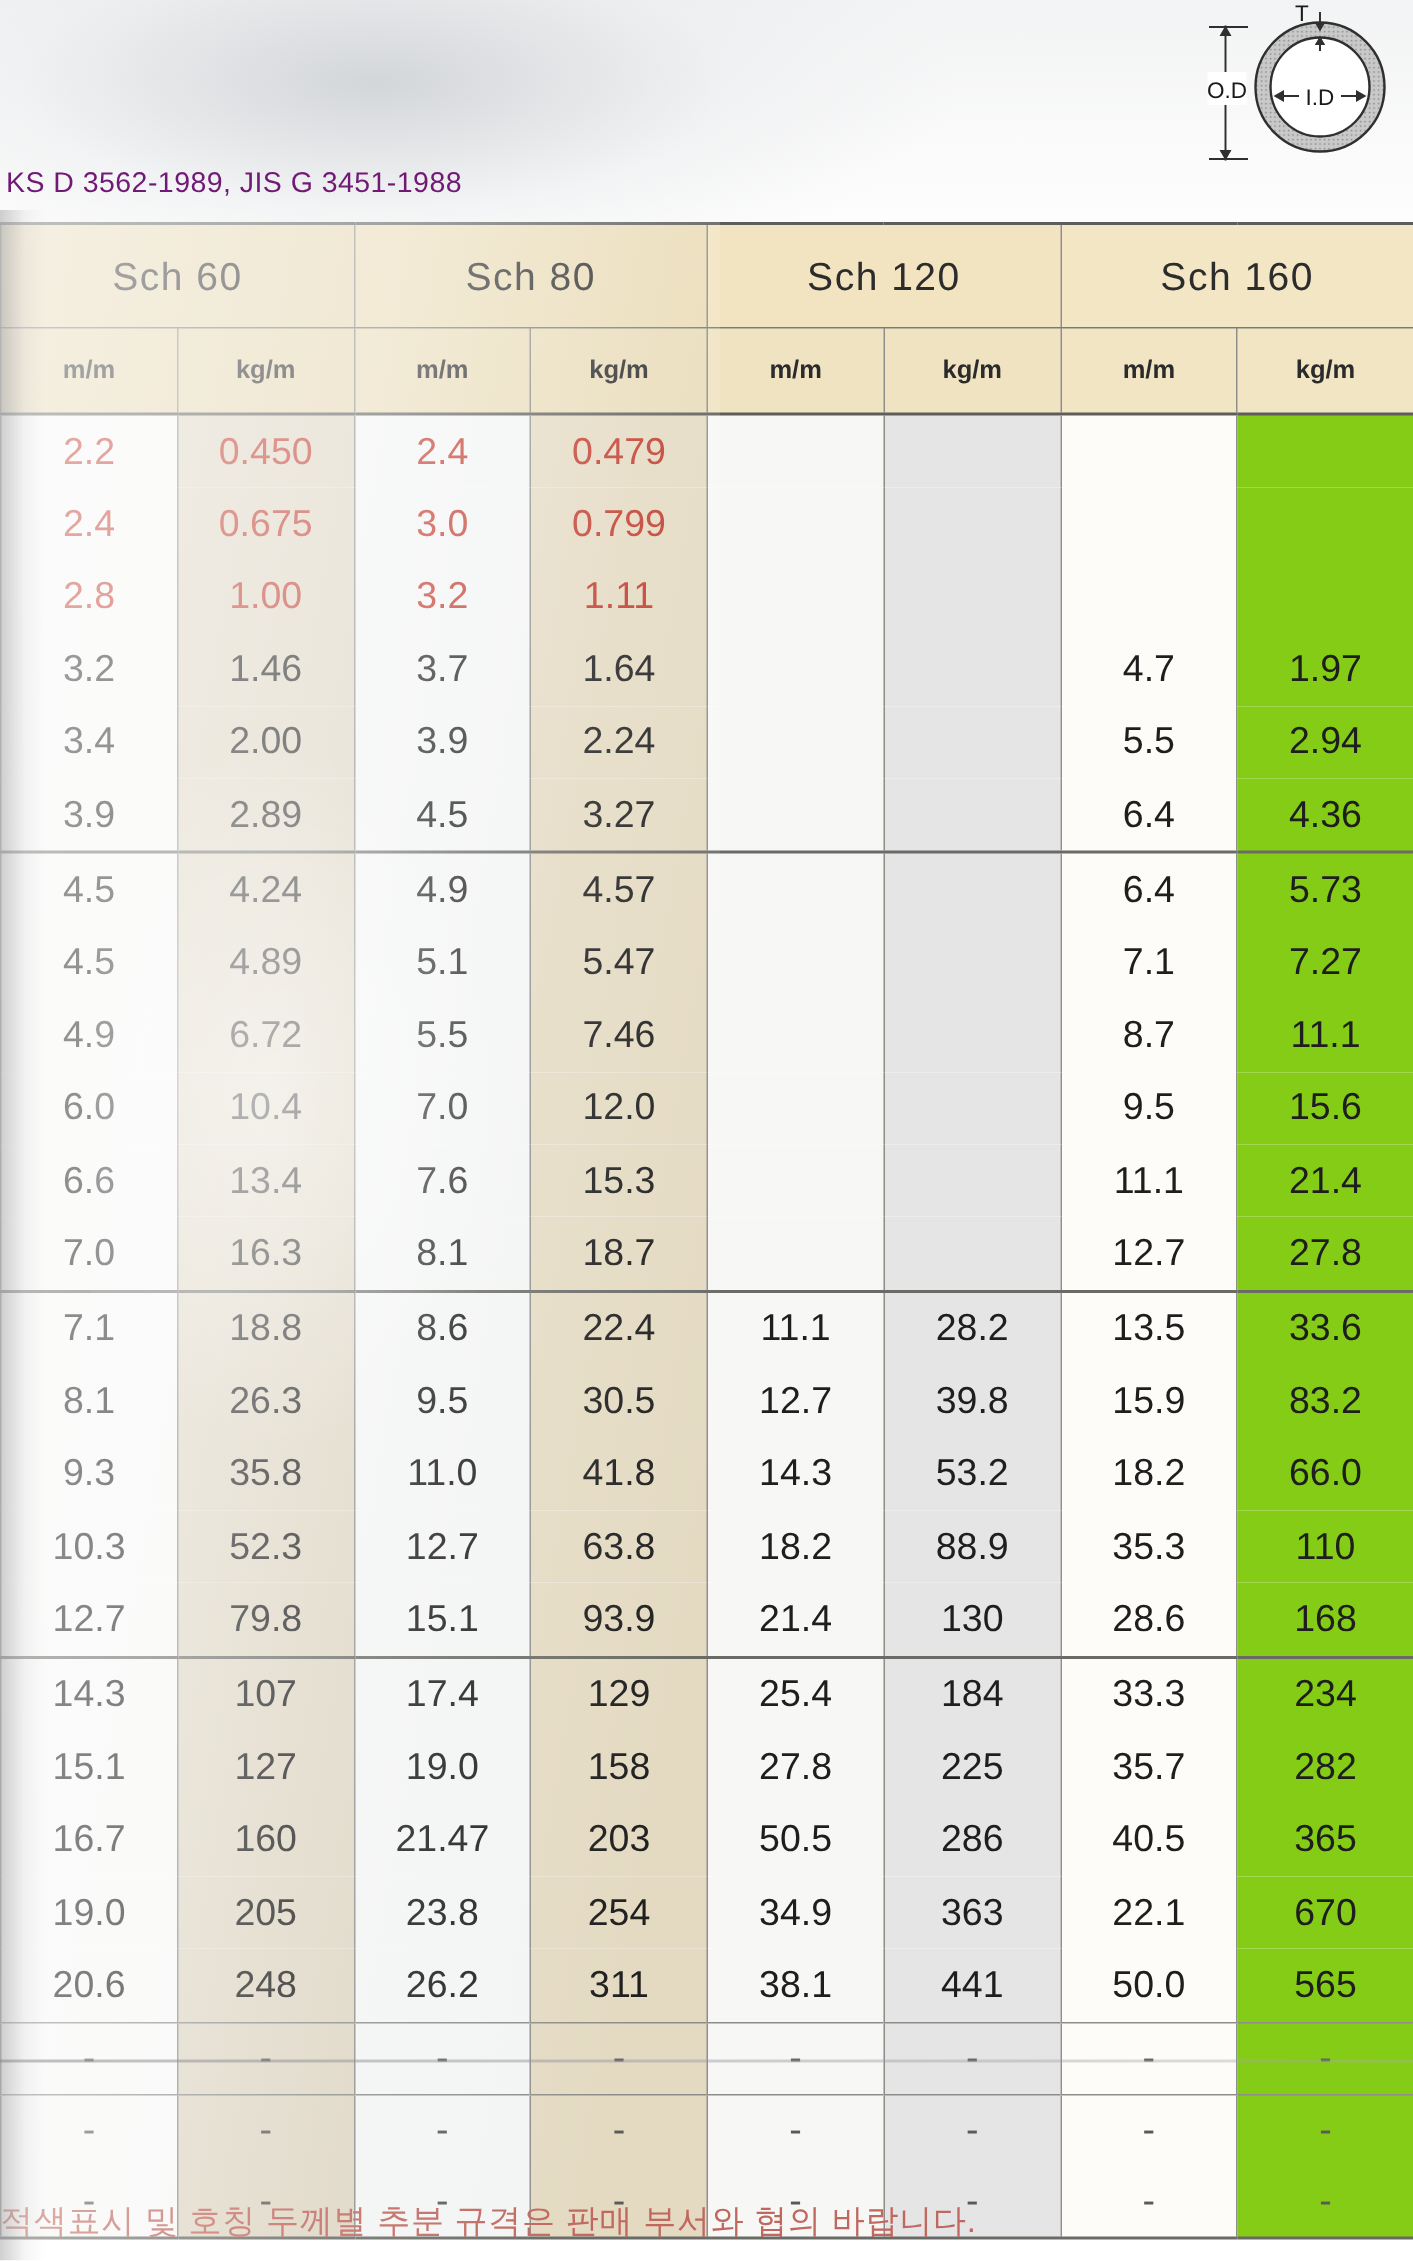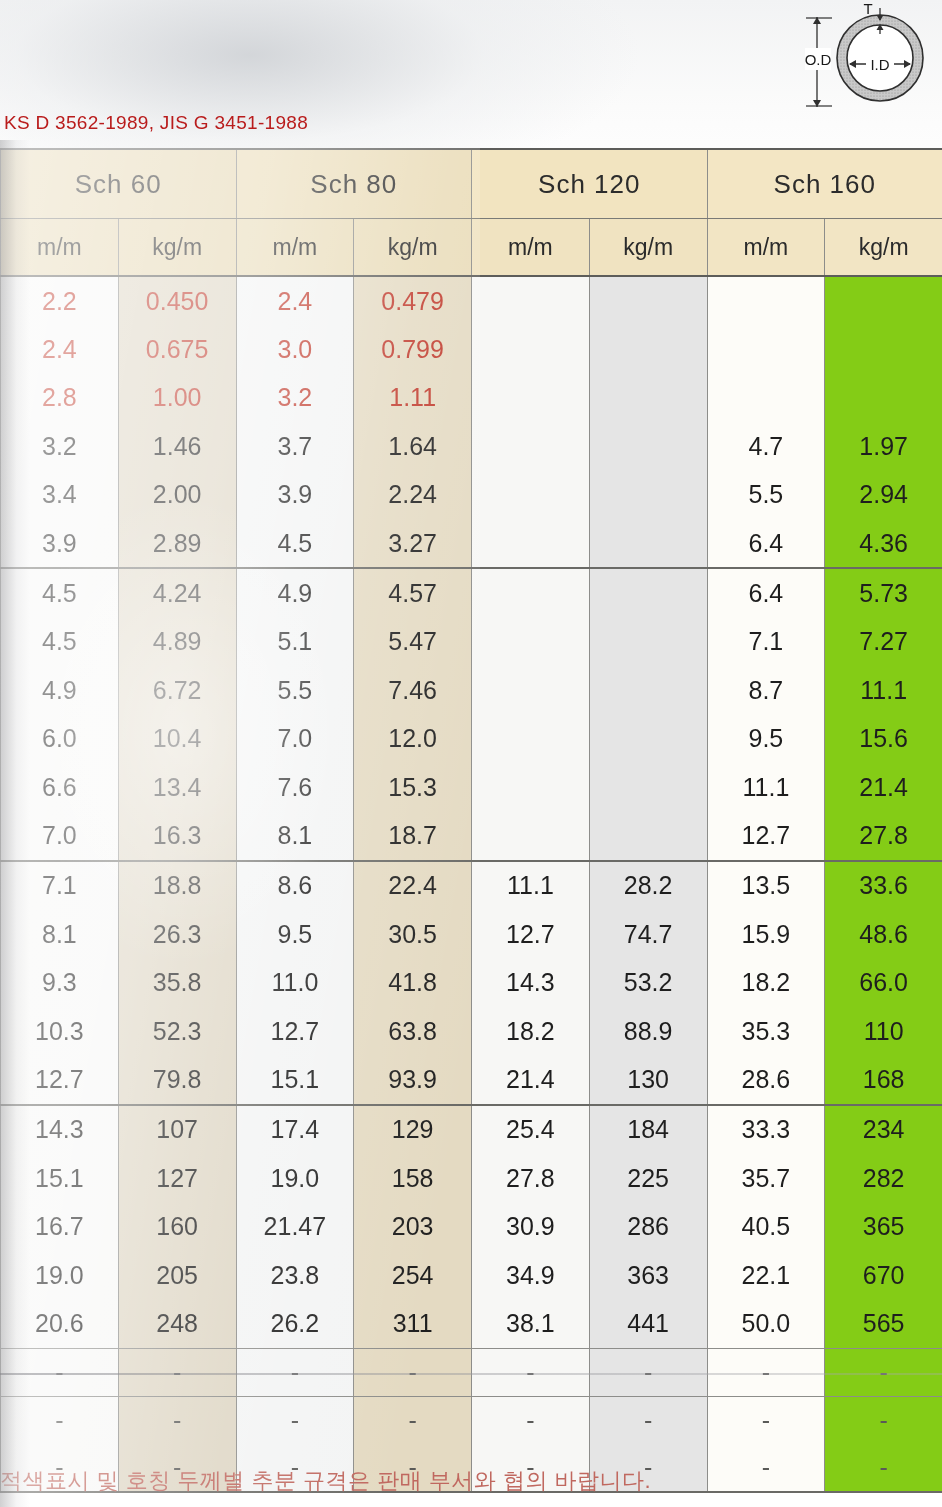--- a/index.html
+++ b/index.html
@@ -30,21 +30,21 @@
   }
   #glare2{
     position:absolute;left:60px;top:470px;width:360px;height:560px;
     background:radial-gradient(ellipse 240px 340px at 120px 260px,rgba(255,255,255,.45),rgba(255,255,255,0) 70%);
     pointer-events:none;z-index:56;
   }
 
   
   #caption{
     position:absolute;left:4px;top:112px;
-    font-size:19px;color:#b91c1c;letter-spacing:.3px;white-space:nowrap;
+    font-size:19px;color:#701a75;letter-spacing:.3px;white-space:nowrap;
     z-index:30;
   }
 
   
   #pipe{position:absolute;left:792px;top:2px;width:148px;height:112px;z-index:30;}
 
   
   table{
     position:absolute;left:0;top:148px;width:942px;
     border-collapse:collapse;table-layout:fixed;z-index:20;
@@ -61,21 +61,21 @@
     height:68px;font-size:26px;font-weight:400;color:#2c2c2c;
     background:#ecdcb5;border-top:2px solid #5d5d5a;border-bottom:1px solid #7a7a76;
     letter-spacing:1px;
   }
   tr.sch th.h1{background:#e6d8b4;}
   tr.sch th.h2{background:#eadcb8;}
   tr.sch th.h3{background:#f2e4c0;}
   tr.sch th.h4{background:#f3e6c4;}
 
   tr.unit th{
-    height:56px;font-size:23px;font-weight:400;color:#2b2b2b;
+    height:56px;font-size:17px;font-weight:700;color:#2b2b2b;
     background:#eee0bb;border-bottom:2px solid #5d5d5a;
   }
   tr.unit th.u1{background:#e6d8b4;}
   tr.unit th.u2{background:#e9dcb9;}
   tr.unit th.u3{background:#f0e3c1;}
   tr.unit th.u4{background:#f2e5c4;}
 
   
   tbody td{
     height:48.4px;font-size:25px;color:#1e1e1e;
@@ -312,23 +312,23 @@
         <td class="g3 kg">28.2</td>
         <td class="g4 mm">13.5</td>
         <td class="g4 kg">33.6</td>
       </tr>
       <tr>
         <td class="g1 mm">8.1</td>
         <td class="g1 kg">26.3</td>
         <td class="g2 mm">9.5</td>
         <td class="g2 kg">30.5</td>
         <td class="g3 mm">12.7</td>
-        <td class="g3 kg">74.7</td>
+        <td class="g3 kg">39.8</td>
         <td class="g4 mm">15.9</td>
-        <td class="g4 kg">48.6</td>
+        <td class="g4 kg">83.2</td>
       </tr>
       <tr>
         <td class="g1 mm">9.3</td>
         <td class="g1 kg">35.8</td>
         <td class="g2 mm">11.0</td>
         <td class="g2 kg">41.8</td>
         <td class="g3 mm">14.3</td>
         <td class="g3 kg">53.2</td>
         <td class="g4 mm">18.2</td>
         <td class="g4 kg">66.0</td>
@@ -371,21 +371,21 @@
         <td class="g3 mm">27.8</td>
         <td class="g3 kg">225</td>
         <td class="g4 mm">35.7</td>
         <td class="g4 kg">282</td>
       </tr>
       <tr>
         <td class="g1 mm">16.7</td>
         <td class="g1 kg">160</td>
         <td class="g2 mm">21.47</td>
         <td class="g2 kg">203</td>
-        <td class="g3 mm">30.9</td>
+        <td class="g3 mm">50.5</td>
         <td class="g3 kg">286</td>
         <td class="g4 mm">40.5</td>
         <td class="g4 kg">365</td>
       </tr>
       <tr>
         <td class="g1 mm">19.0</td>
         <td class="g1 kg">205</td>
         <td class="g2 mm">23.8</td>
         <td class="g2 kg">254</td>
         <td class="g3 mm">34.9</td>

